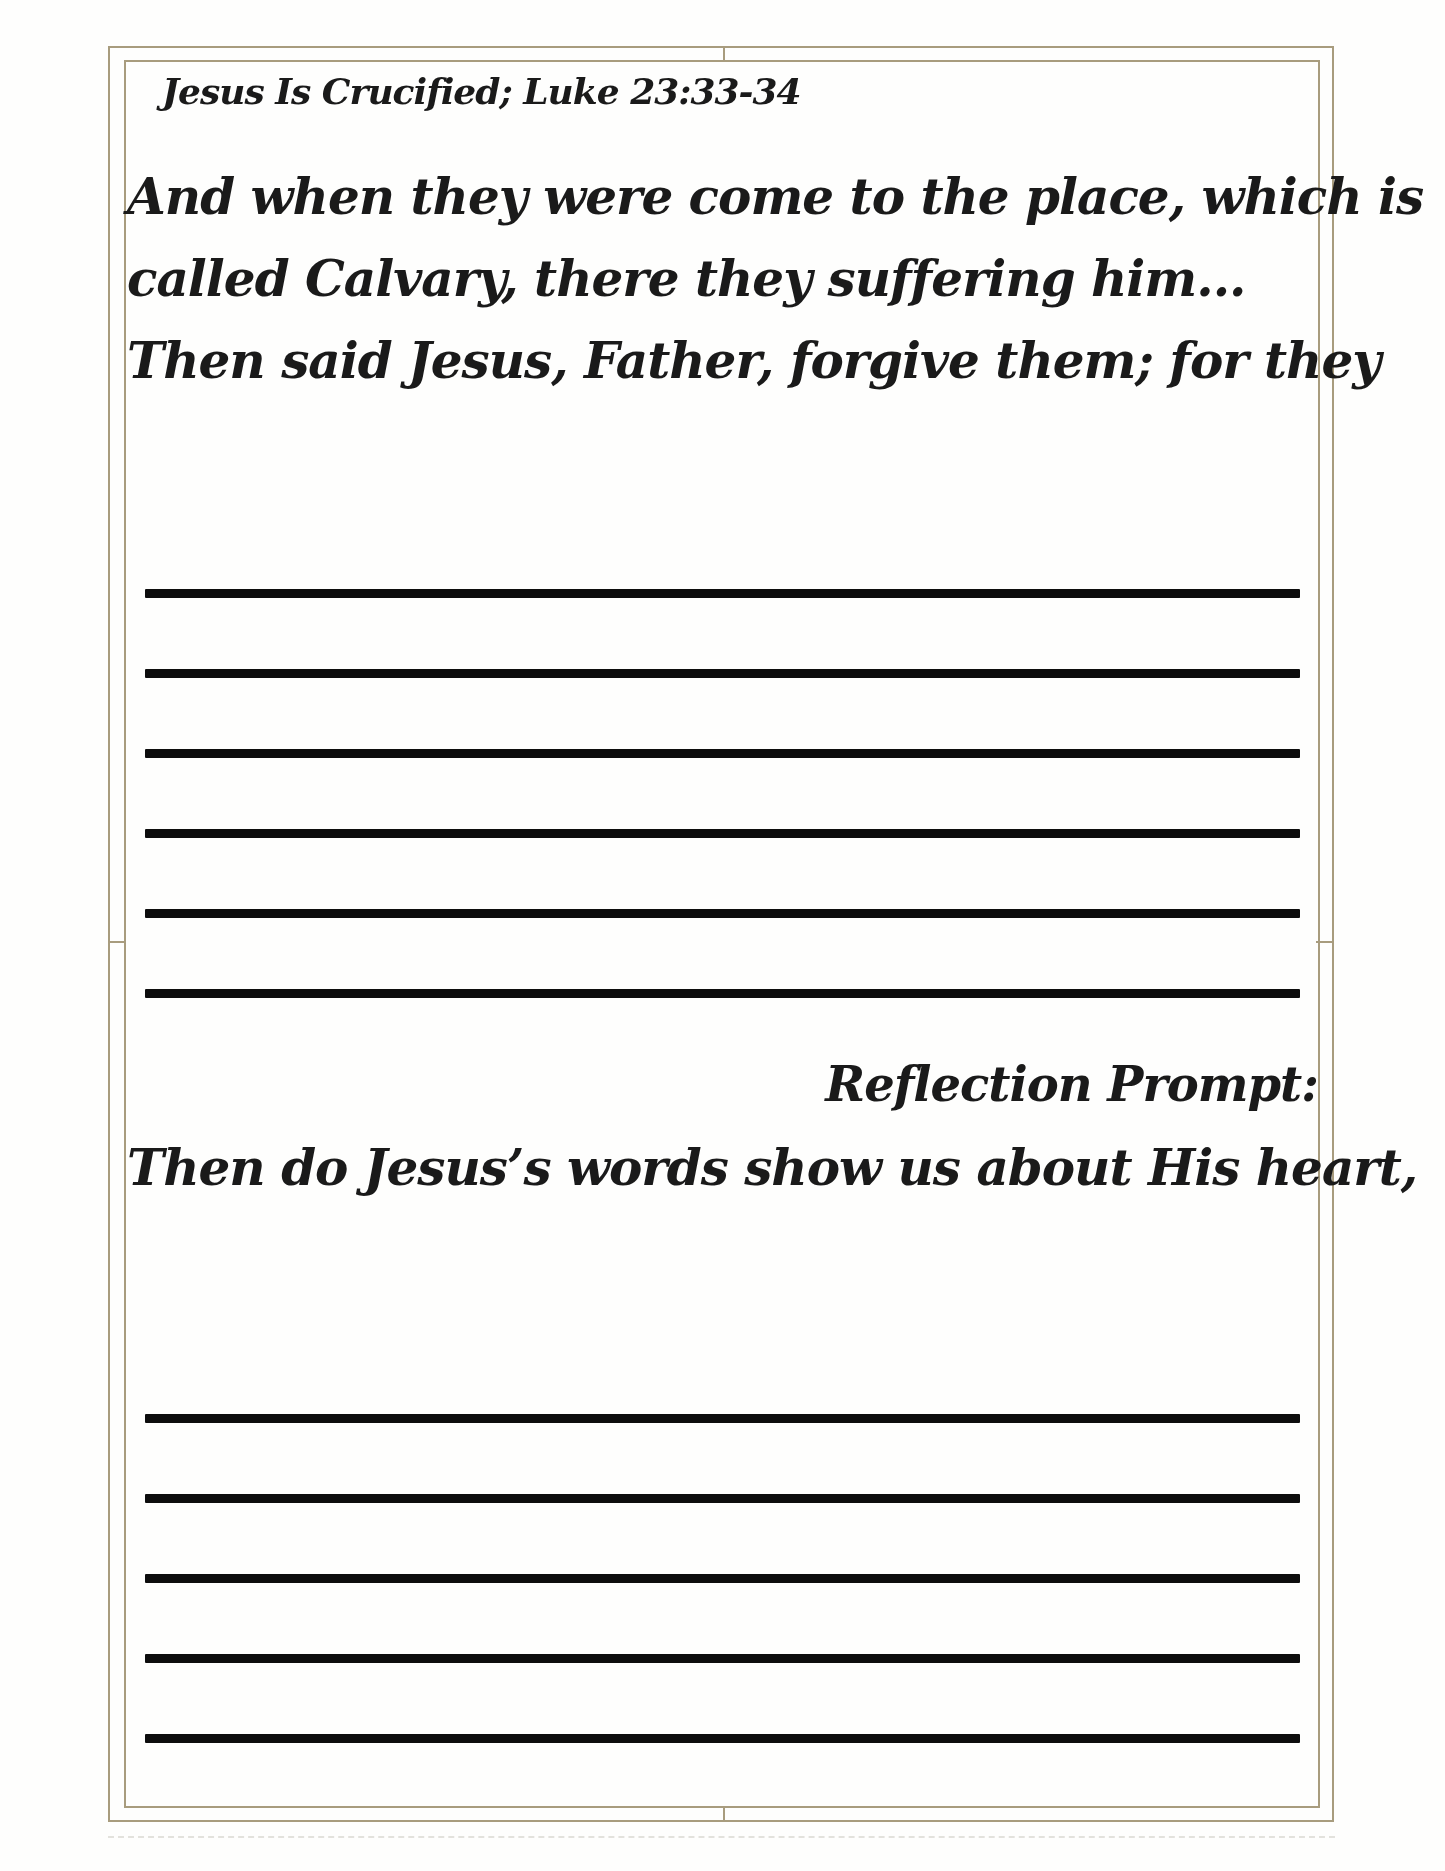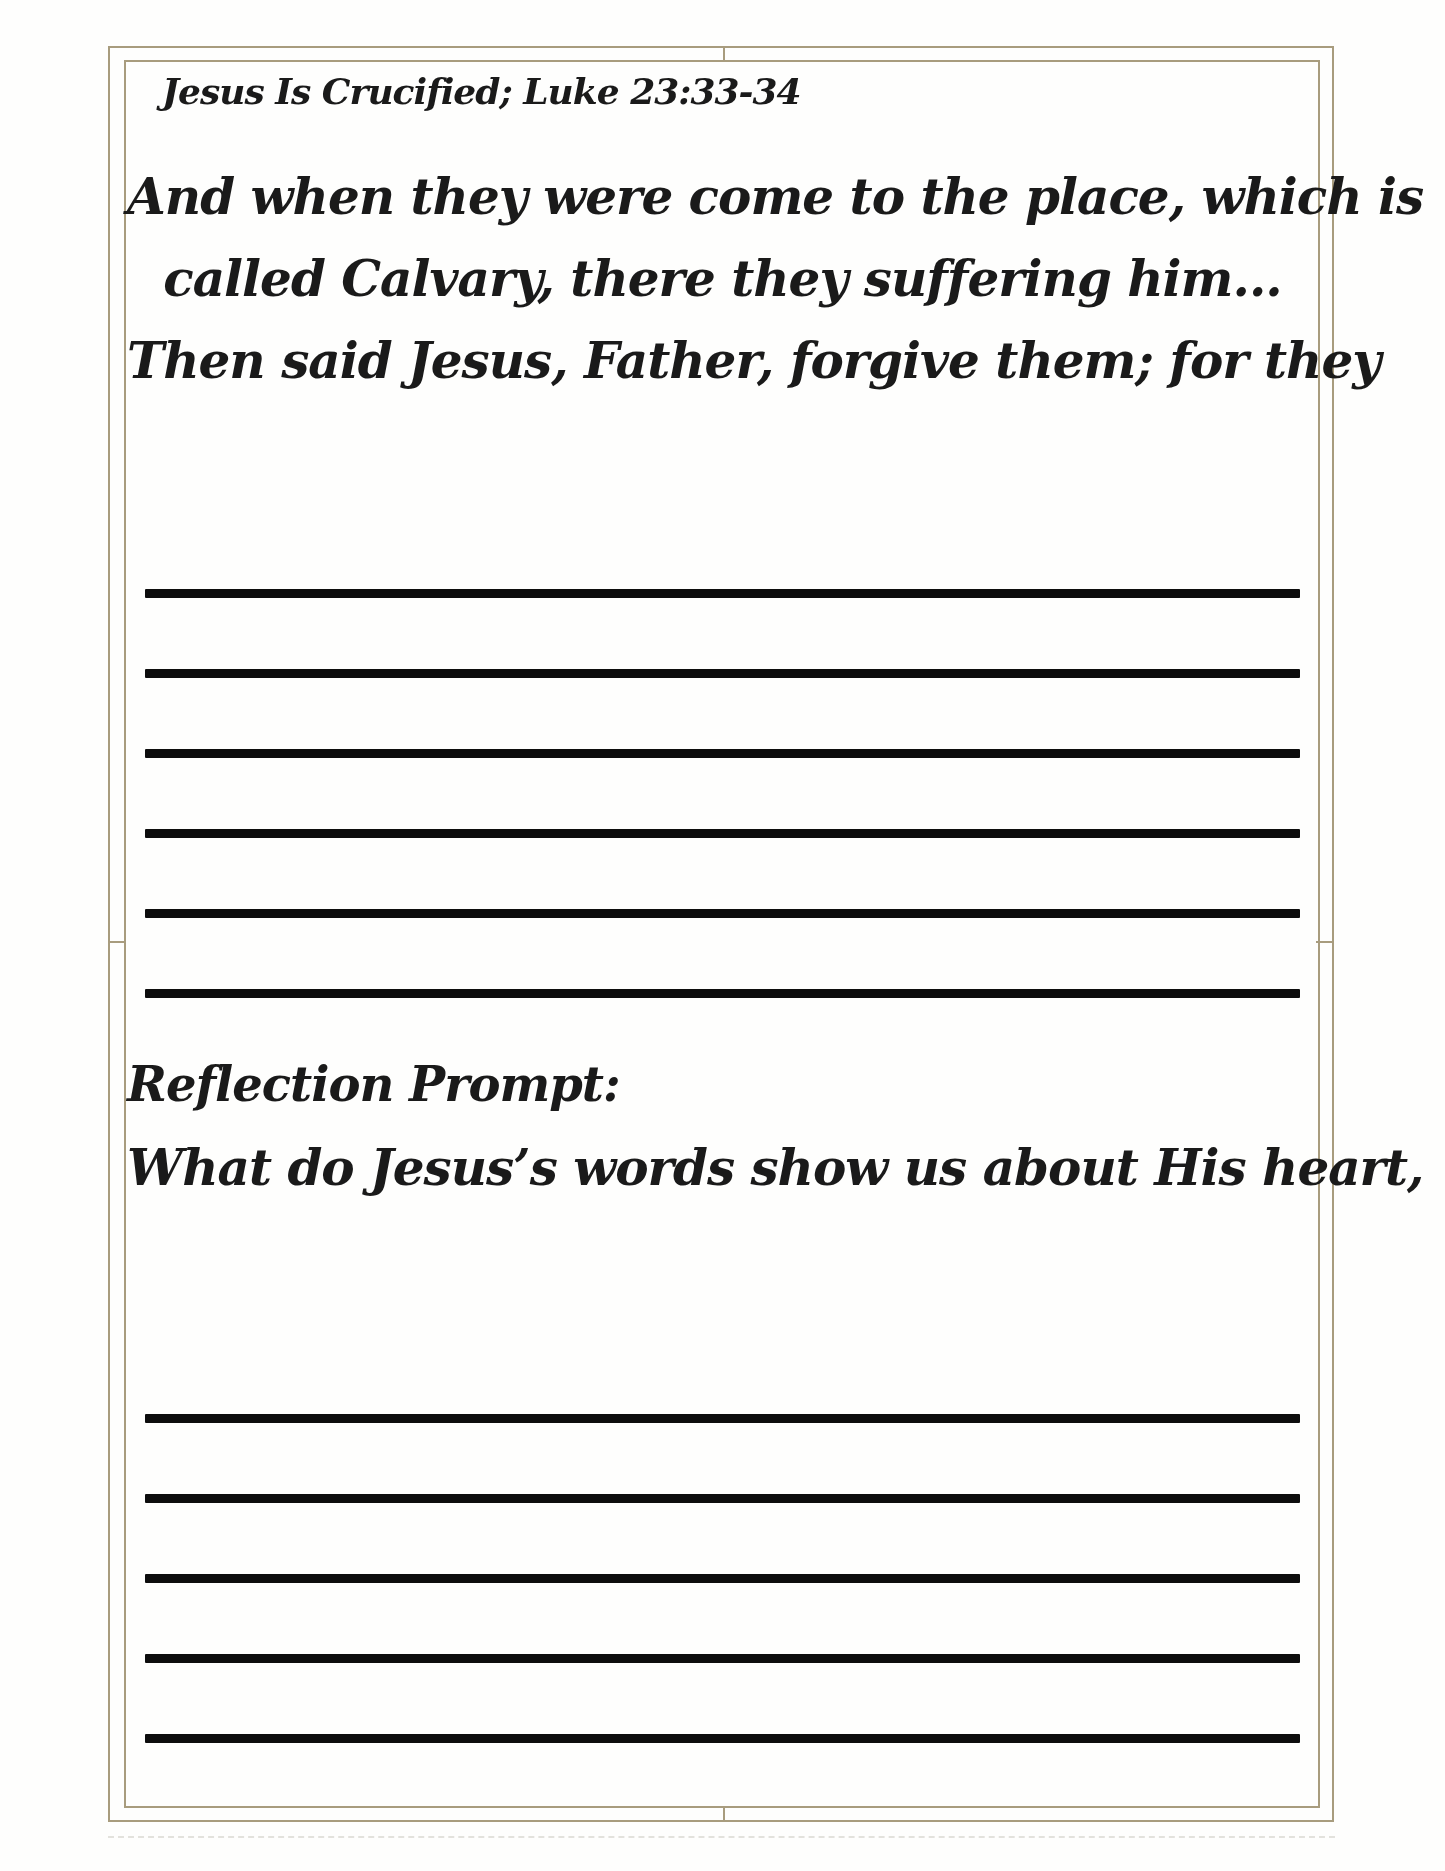--- a/index.html
+++ b/index.html
@@ -49,21 +49,21 @@
   .page-title{
     position:absolute;
     left:162px;top:70px;
     font-size:36px;
     line-height:1.2;
     white-space:nowrap;
   }
   .verse{
     position:absolute;
     left:127px;right:127px;top:156px;
-    text-align:center;
+    text-align:left;
     font-size:50px;
     line-height:82px;
   }
   .verse .vline{white-space:nowrap;}
 
   .rules{
     position:absolute;
     left:145px;
     width:1155px;
   }
@@ -73,21 +73,21 @@
     height:9px;
     background:var(--rule);
     border-radius:1px;
     margin-bottom:71px;
   }
   .rule:last-child{margin-bottom:0;}
 
   .reflection{
     position:absolute;
     left:127px;right:127px;top:1042px;
-    text-align:left;
+    text-align:right;
     font-size:50px;
     line-height:84px;
   }
   .reflection .rp-heading{font-size:48px;}
   .reflection .rline{white-space:nowrap;}
 
   .cut-line{
     position:absolute;
     left:108px;right:110px;top:1836px;
     border-top:2px dashed #d9d7d0;
@@ -119,21 +119,21 @@
       <div class="rule"></div>
       <div class="rule"></div>
       <div class="rule"></div>
       <div class="rule"></div>
       <div class="rule"></div>
       <div class="rule"></div>
     </div>
 
   <div class="reflection script">
     <div class="rp-heading">Reflection Prompt:</div>
-    <div class="rline">What do Jesus’s words show us about His heart,</div>
+    <div class="rline">Then do Jesus’s words show us about His heart,</div>
   </div>
 
   <div class="rules rules-bottom">
       <div class="rule"></div>
       <div class="rule"></div>
       <div class="rule"></div>
       <div class="rule"></div>
       <div class="rule"></div>
     </div>
 

